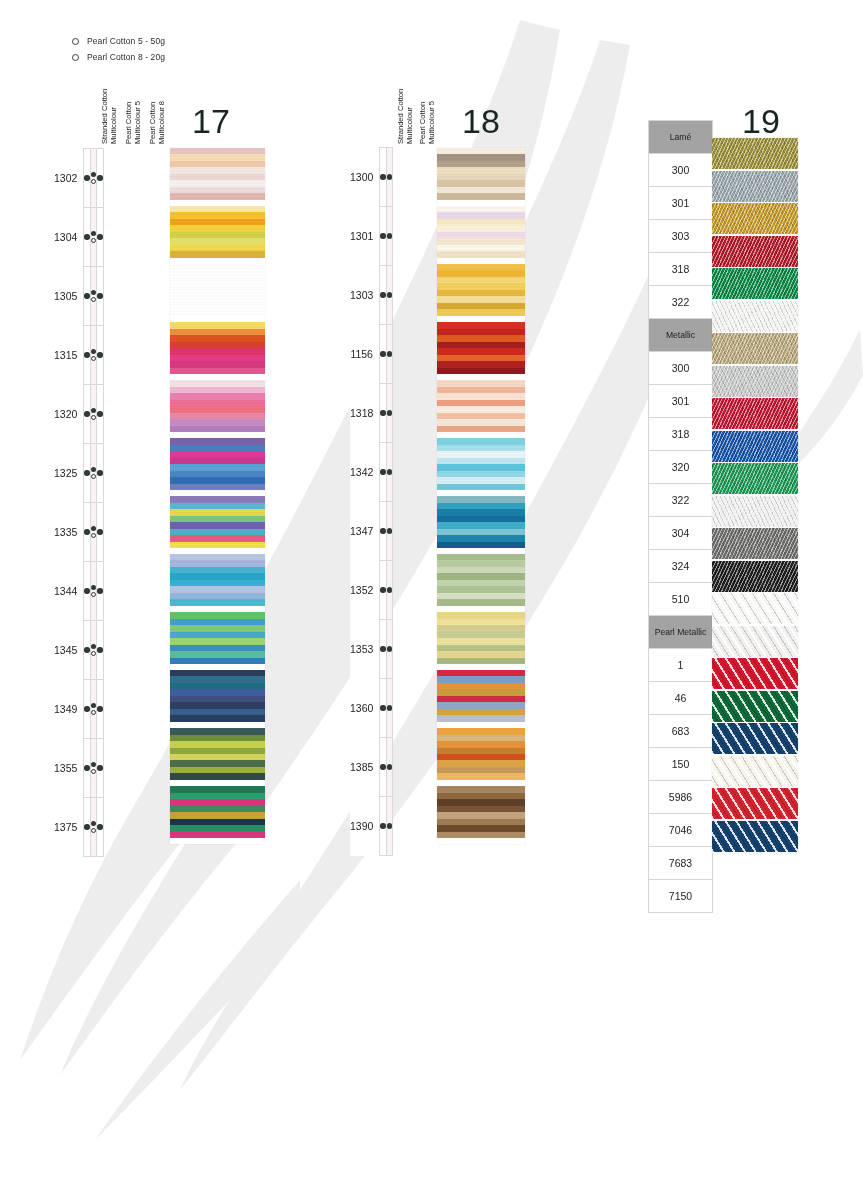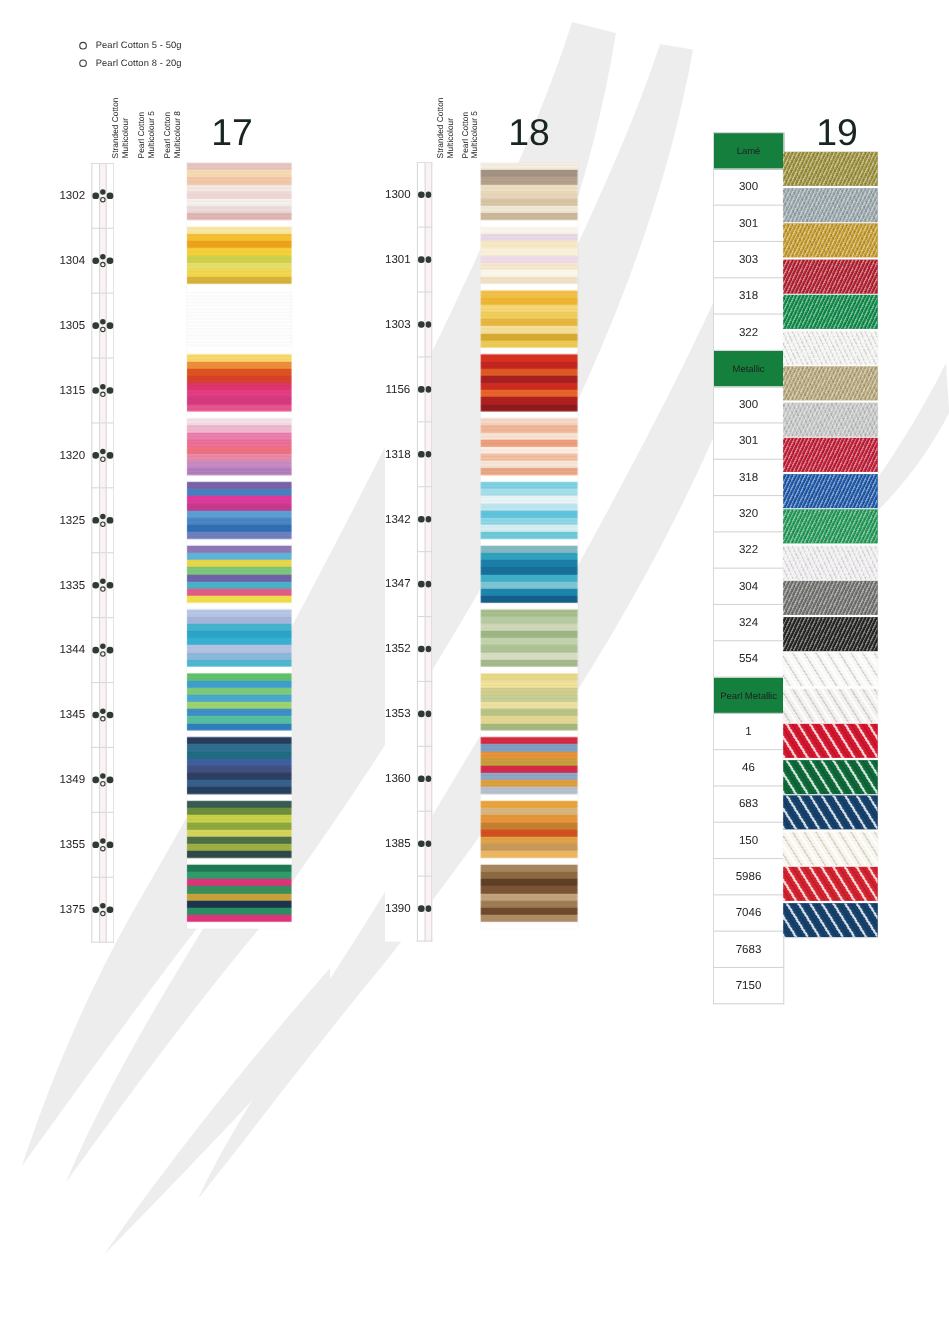--- a/index.html
+++ b/index.html
@@ -63,21 +63,21 @@
       background:repeating-linear-gradient(58deg,
         rgba(255,255,255,.85) 0 2px,
         rgba(255,255,255,0) 2px 5px,
         rgba(0,0,0,.18) 5px 6px,
         rgba(255,255,255,0) 6px 9px);}
 
   
   .t19{position:absolute;border-collapse:collapse;background:#fff;width:65px;}
   .t19 td{border:.7px solid #d5d5d5;height:32px;text-align:center;
           font-size:10.5px;color:#1e1e1e;padding:0;}
-  .t19 td.section{background:#15803d;font-size:8.6px;}
+  .t19 td.section{background:#a3a3a3;font-size:8.6px;}
 </style>
 </head>
 <body>
 
 <svg class="wm" viewBox="0 0 863 1200" preserveAspectRatio="none" aria-hidden="true">
   <g fill="#ededee" opacity="0.95">
     <path d="M 520 20 C 470 180 300 520 120 830 C 70 920 40 1000 20 1060 C 60 1005 120 920 190 830 C 380 560 520 280 560 30 Z"></path>
     <path d="M 600 40 C 545 210 360 560 175 860 C 120 950 85 1015 60 1075 C 100 1020 160 935 235 845 C 430 575 585 300 630 45 Z"></path>
     <path d="M 700 150 C 650 300 480 610 300 890 C 245 975 205 1035 180 1090 C 220 1040 280 960 350 875 C 545 625 680 390 725 160 Z"></path>
     <path d="M 860 330 C 830 390 790 450 745 505 C 790 480 835 430 863 375 Z"></path>
@@ -611,21 +611,21 @@
         <tr>
           <td>322</td>
         </tr>
         <tr>
           <td>304</td>
         </tr>
         <tr>
           <td>324</td>
         </tr>
         <tr>
-          <td>554</td>
+          <td>510</td>
         </tr>
         <tr>
           <td class="section">Pearl Metallic</td>
         </tr>
         <tr>
           <td>1</td>
         </tr>
         <tr>
           <td>46</td>
         </tr>

